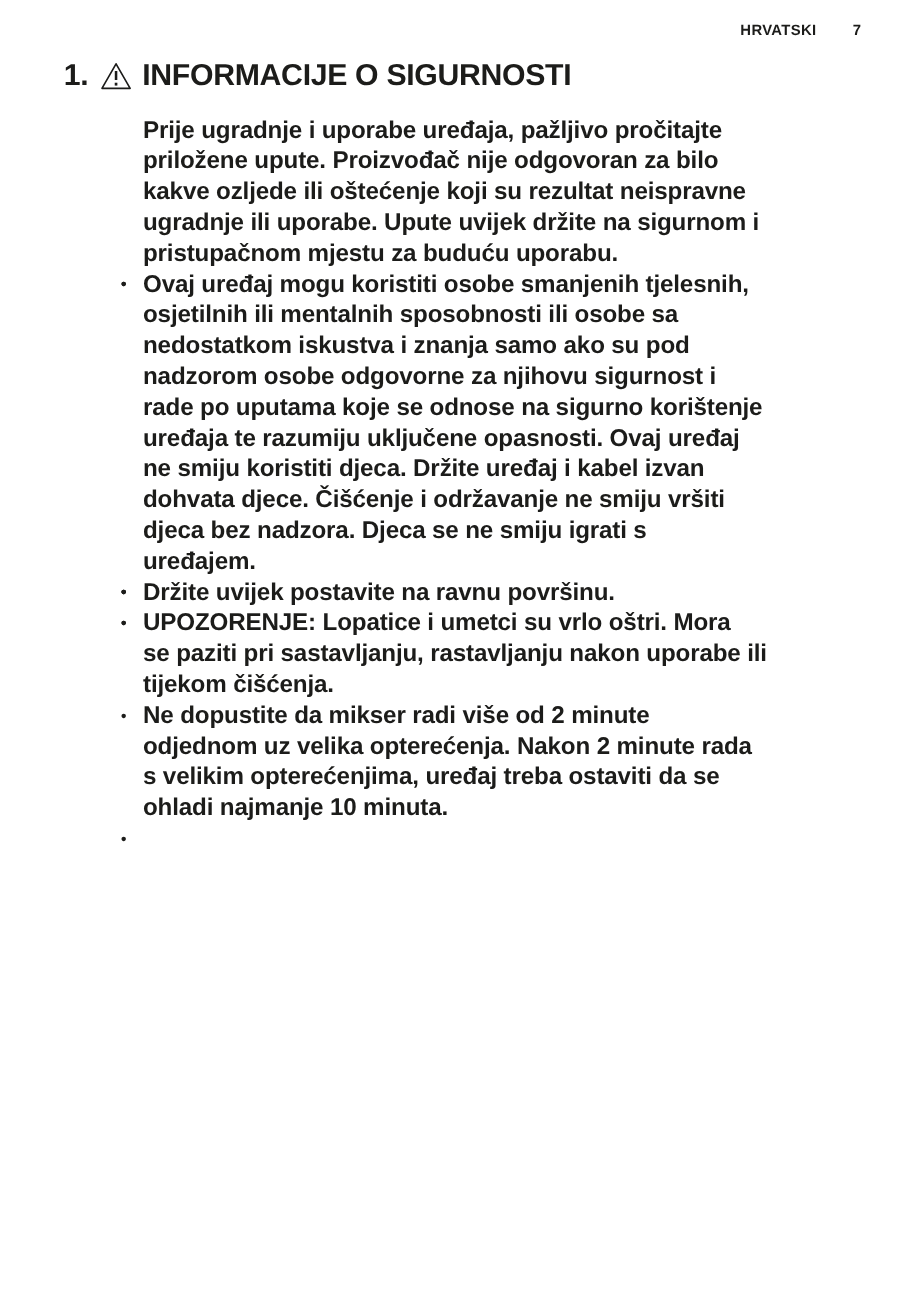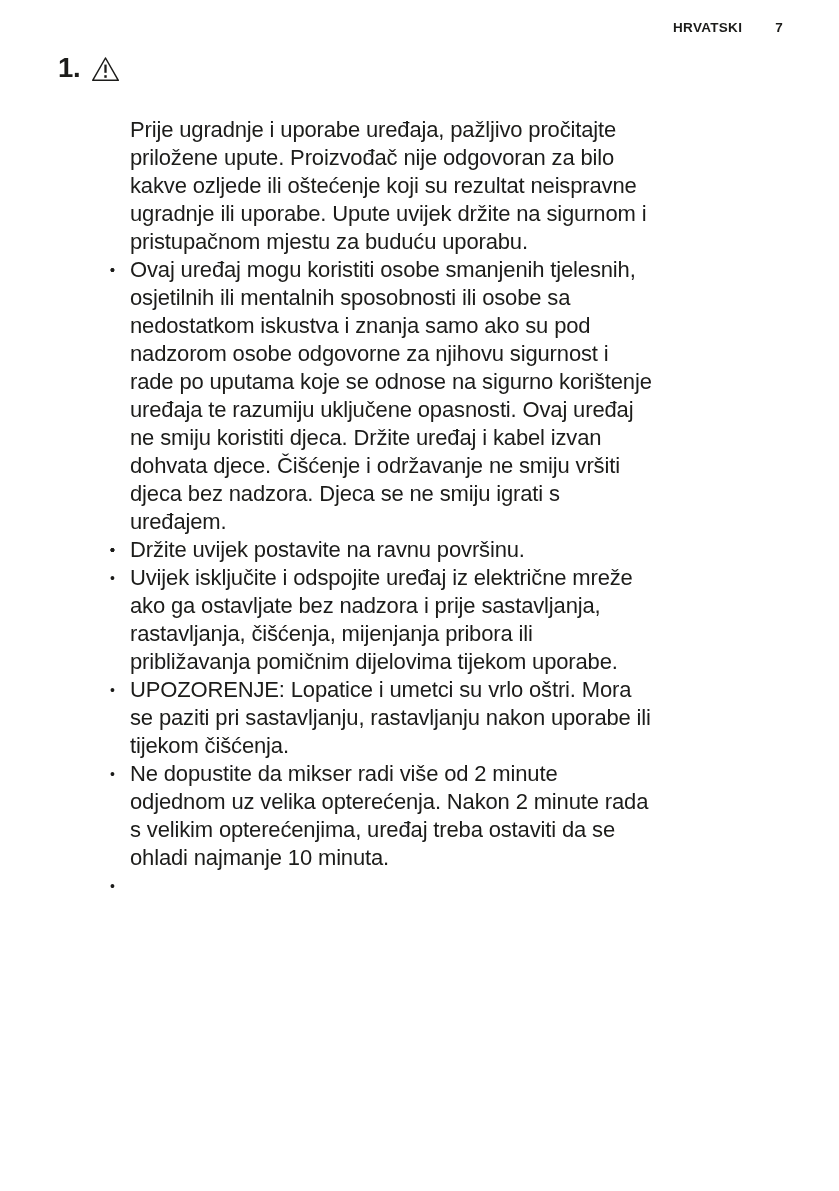--- a/index.html
+++ b/index.html
@@ -40,25 +40,26 @@
   .section-heading .tri-wrap {
     display: flex;
     align-items: center;
     margin-right: 9px;
     position: relative;
     top: 1px;
   }
   .content {
     position: absolute;
     left: 130px;
-    top: 116px;
+    top: 104px;
     width: 624px;
     font-size: 22px;
     line-height: 28px;
     letter-spacing: -0.15px;
+    font-weight: bold;
   }
   .intro {
     margin: 0;
     white-space: pre-line;
   }
   ul.safety-list {
     list-style: none;
     margin: 0;
     padding: 0;
   }
@@ -93,20 +94,21 @@
 
   <div class="section-heading">
     <span class="section-number">1.</span>
     <span class="tri-wrap">
       <svg width="29" height="26" viewBox="0 0 29 26" aria-hidden="true">
         <path class="stroke" d="M14.5 2 L27.3 24.3 L1.7 24.3 Z" fill="none" stroke-width="1.5" stroke-linejoin="round"></path>
         <path class="stroke" d="M14.5 8.6 L14.5 16.8" fill="none" stroke-width="2.3"></path>
         <rect class="fill" x="13.3" y="19.2" width="2.4" height="2.6"></rect>
       </svg>
     </span>
+    <span>INFORMACIJE O SIGURNOSTI</span>
   </div>
 
   <div class="content">
     <p class="intro">Prije ugradnje i uporabe uređaja, pažljivo pročitajte
 priložene upute. Proizvođač nije odgovoran za bilo
 kakve ozljede ili oštećenje koji su rezultat neispravne
 ugradnje ili uporabe. Upute uvijek držite na sigurnom i
 pristupačnom mjestu za buduću uporabu.</p>
     <ul class="safety-list">
       <li><span class="bullet-dot">•</span></li>
@@ -116,24 +118,21 @@
 nadzorom osobe odgovorne za njihovu sigurnost i
 rade po uputama koje se odnose na sigurno korištenje
 uređaja te razumiju uključene opasnosti. Ovaj uređaj
 ne smiju koristiti djeca. Držite uređaj i kabel izvan
 dohvata djece. Čišćenje i održavanje ne smiju vršiti
 djeca bez nadzora. Djeca se ne smiju igrati s
 uređajem.</span></li>
       <li><span class="bullet-dot">•</span></li>
       <li><span class="bullet-dot">•</span></li>
       <li><span class="bullet-dot">•</span><span>Držite uvijek postavite na ravnu površinu.</span></li>
-      <li><span class="bullet-dot">•</span><span>Uvijek isključite i odspojite uređaj iz električne mreže
-ako ga ostavljate bez nadzora i prije sastavljanja,
-rastavljanja, čišćenja, mijenjanja pribora ili
-približavanja pomičnim dijelovima tijekom uporabe.</span></li>
+      <li><span class="bullet-dot">•</span></li>
       <li><span class="bullet-dot">•</span><span>UPOZORENJE: Lopatice i umetci su vrlo oštri. Mora
 se paziti pri sastavljanju, rastavljanju nakon uporabe ili
 tijekom čišćenja.</span></li>
       <li><span class="bullet-dot">•</span><span>Ne dopustite da mikser radi više od 2 minute
 odjednom uz velika opterećenja. Nakon 2 minute rada
 s velikim opterećenjima, uređaj treba ostaviti da se
 ohladi najmanje 10 minuta.</span></li>
       <li><span class="bullet-dot">•</span></li>
     </ul>
   </div>

